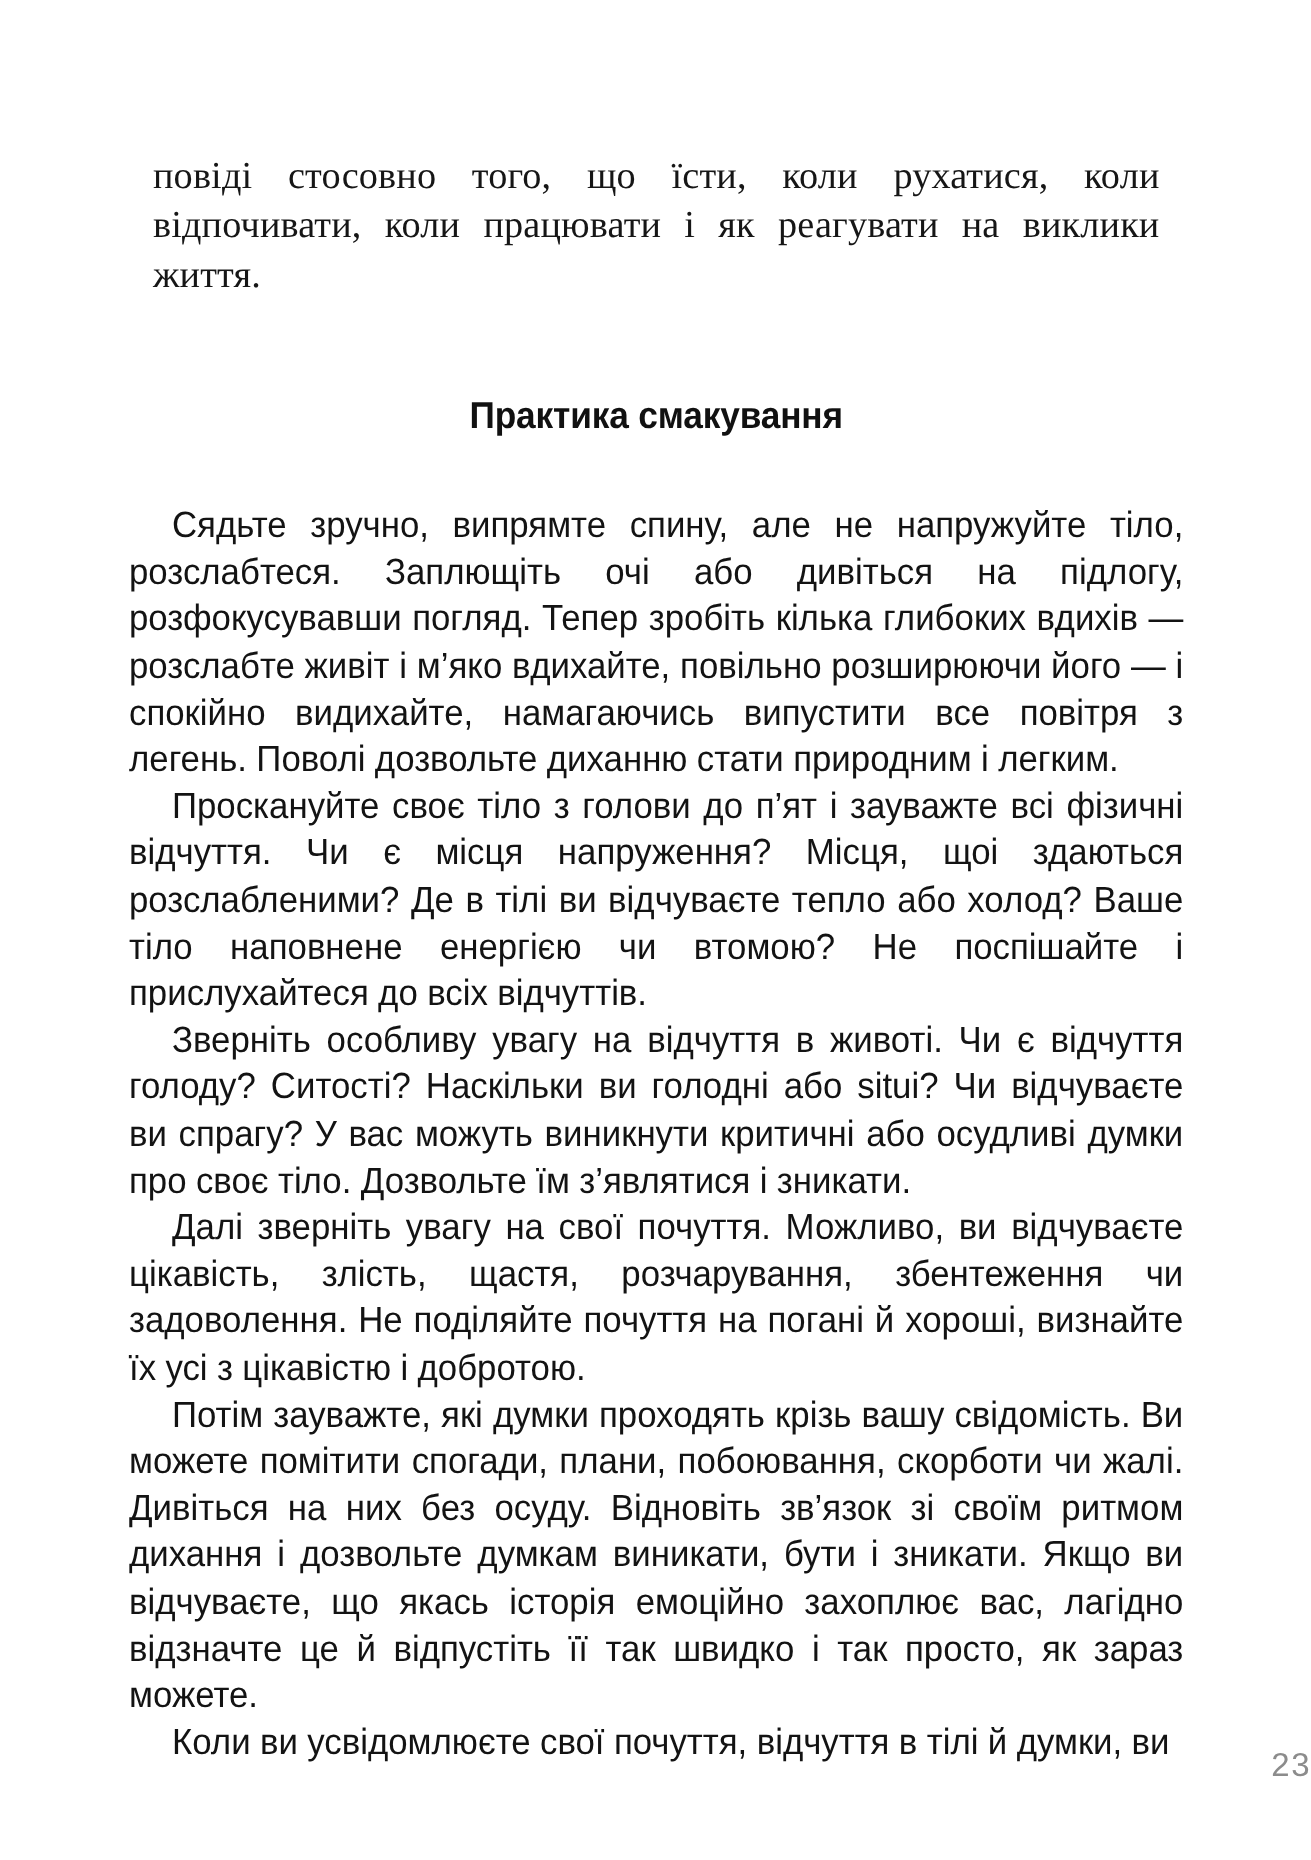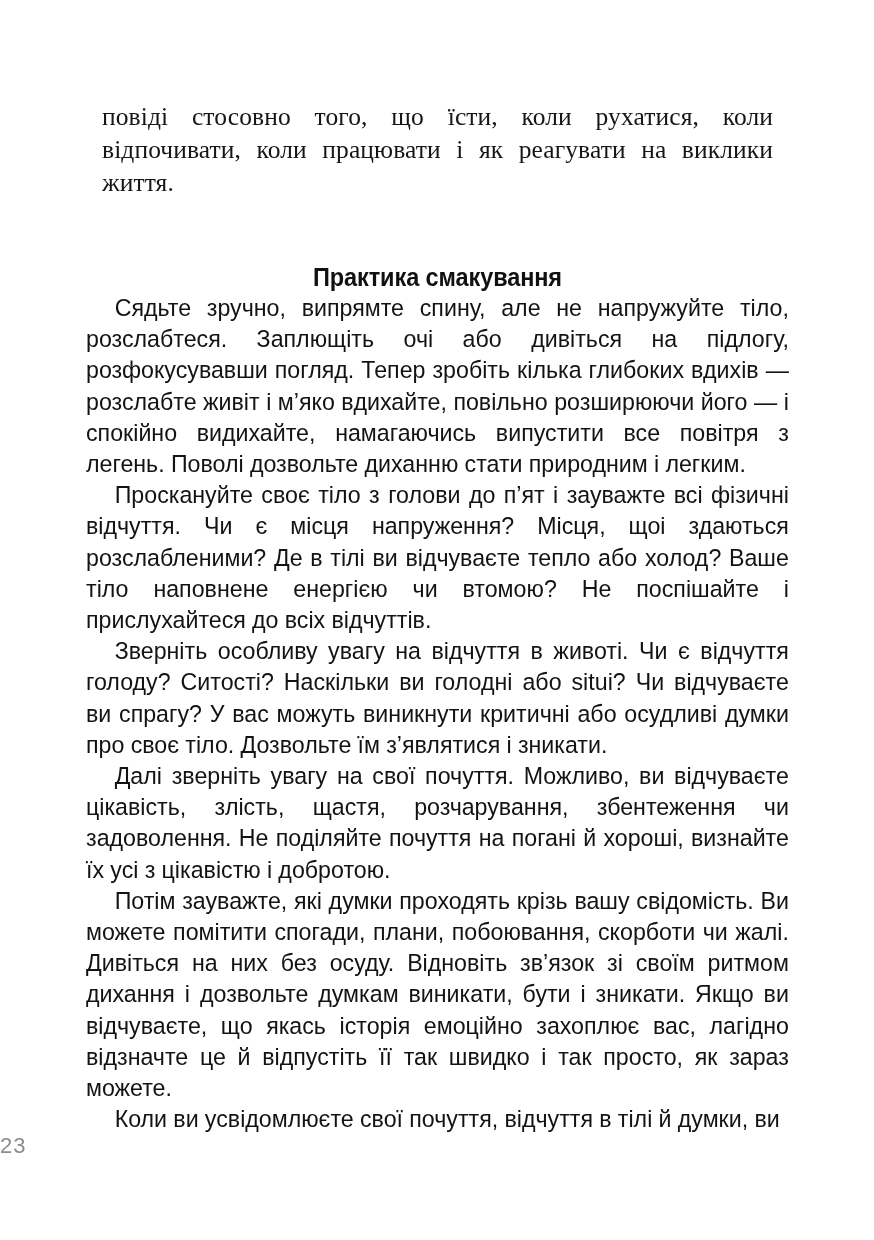--- a/index.html
+++ b/index.html
@@ -53,20 +53,21 @@
     text-align: center;
     margin: 0;
     padding-top: 47px;
     padding-bottom: 0;
     letter-spacing: -0.1px;
     transform: scaleX(0.94);
   }
 
   
   .body-stack {
+    margin-top: 43px;
   }
 
   .body-par {
     font-family: "Liberation Sans", "DejaVu Sans", sans-serif;
     font-weight: normal;
     font-size: 24.3px;
     line-height: 31.2px;
     color: #131313;
     text-align: justify;
     text-align-last: left;
@@ -76,22 +77,22 @@
     transform-origin: left top;
     width: 736px;
     word-spacing: -0.2px;
     hyphens: manual;
   }
 
   .page-number {
     position: absolute;
     left: 0;
     right: 0;
-    top: 1133px;
-    text-align: left;
+    top: 1164px;
+    text-align: right;
     font-family: "Liberation Sans", "DejaVu Sans", sans-serif;
     font-size: 22px;
     font-weight: normal;
     color: #8c8c8c;
     letter-spacing: 1px;
   }
 </style>
 </head>
 <body>
 

